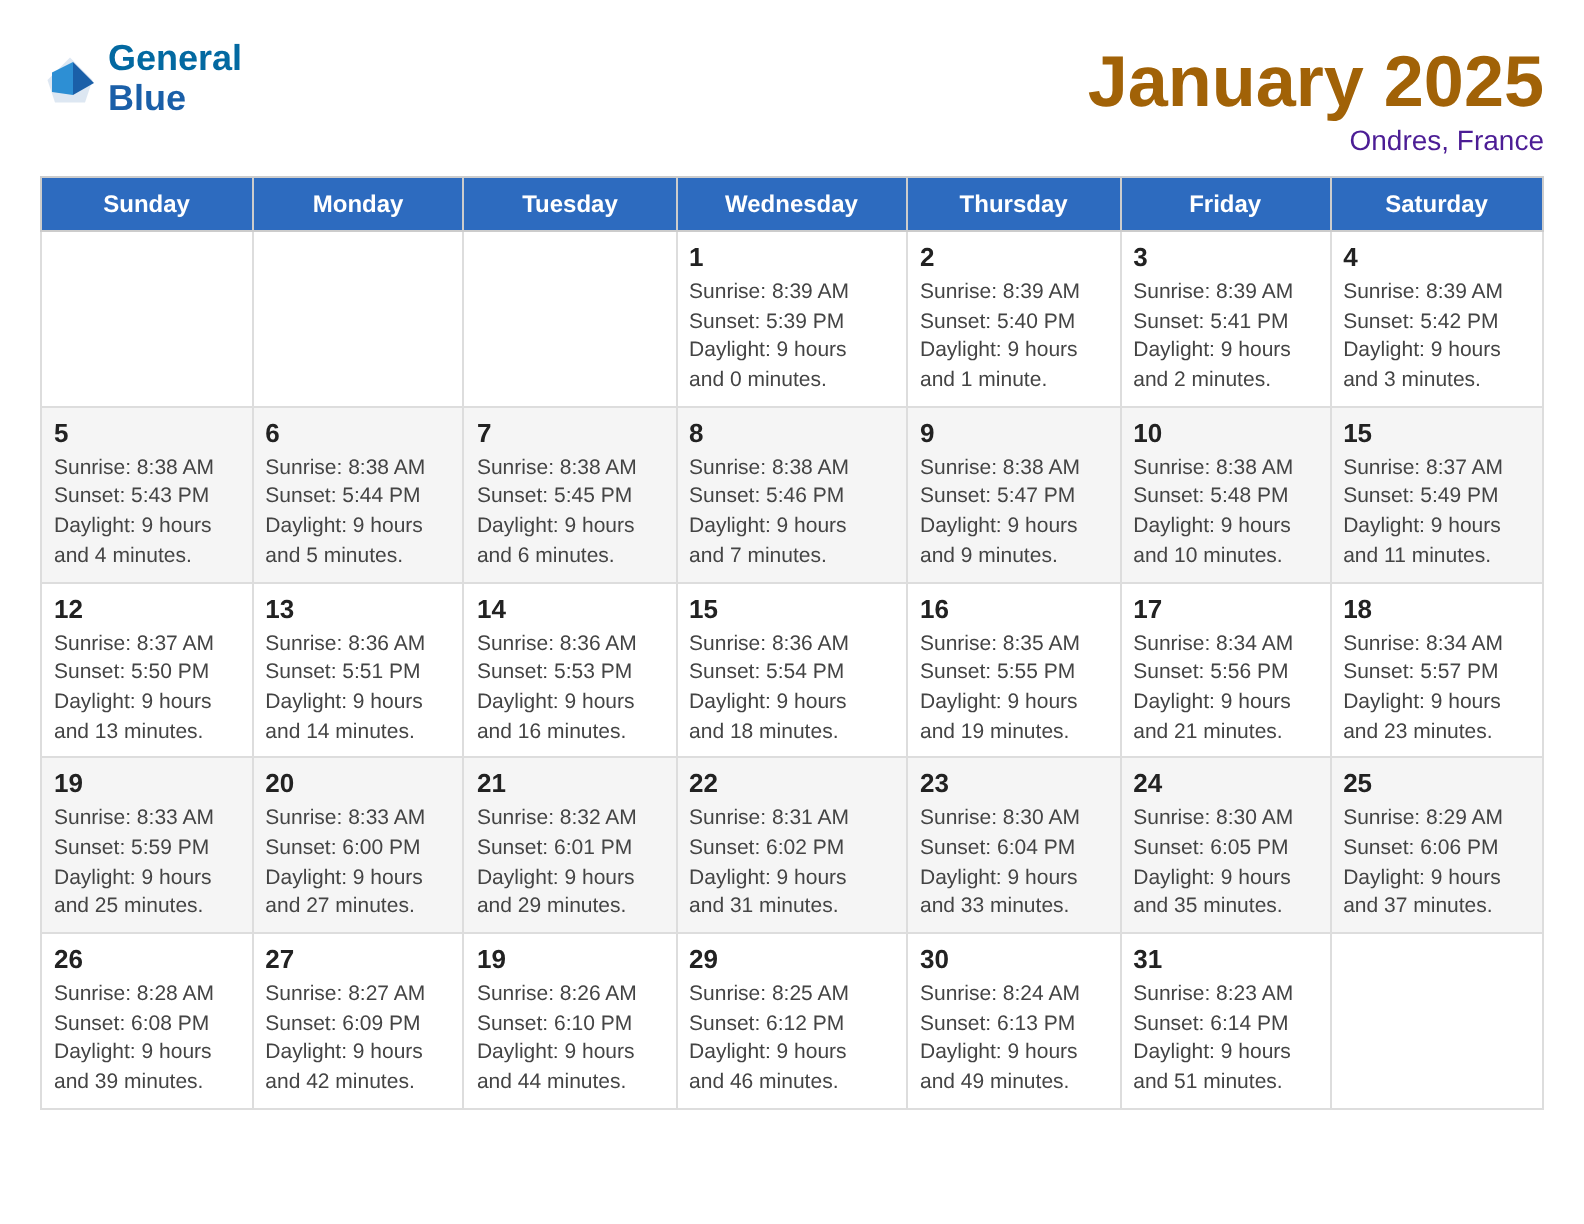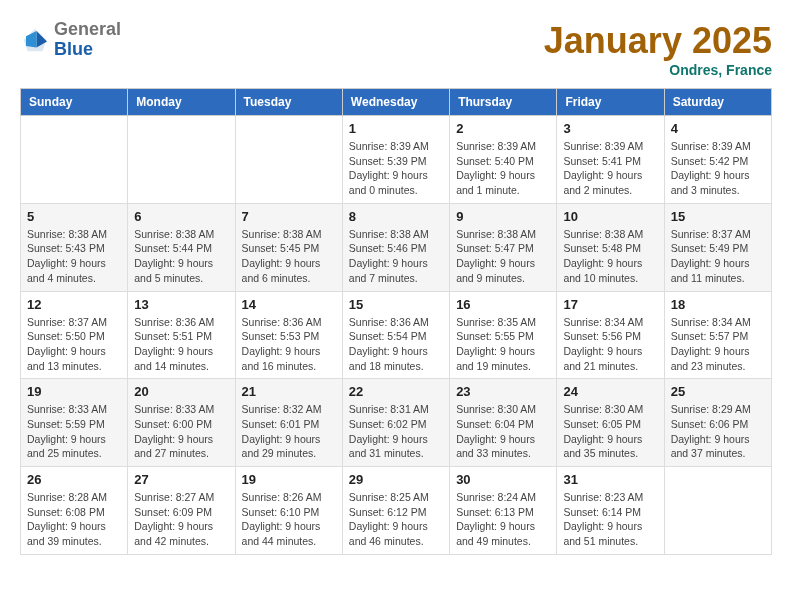--- a/index.html
+++ b/index.html
@@ -22,54 +22,53 @@
       gap: 4px;
     }
     .logo-text {
       display: flex;
       flex-direction: column;
       line-height: 1.1;
     }
     .logo-general {
       font-size: 18px;
       font-weight: bold;
-      color: #737373;
+      color: #0369a1;
     }
     .logo-blue {
       font-size: 18px;
       font-weight: bold;
       color: #1a5fa8;
     }
     .logo-icon {
       width: 30px;
       height: 30px;
     }
     .title-block {
       text-align: right;
     }
     .month-title {
       font-size: 36px;
       font-weight: bold;
       color: #a16207;
     }
     .subtitle {
       font-size: 14px;
-      color: #0f766e;
-      font-weight: bold;
+      color: #4c1d95;
     }
     .calendar {
       width: 100%;
       border-collapse: collapse;
       font-size: 11px;
     }
     .calendar th {
       background-color: #2d6bbf;
       color: #fff;
-      text-align: left;
-      padding: 6px 8px;
+      text-align: center;
+      padding: 6px 24px;
       font-size: 12px;
       font-weight: bold;
       border: 1px solid #ccc;
     }
     .calendar td {
       vertical-align: top;
       padding: 5px 6px;
       border: 1px solid #ddd;
       width: 107px;
       min-height: 80px;

